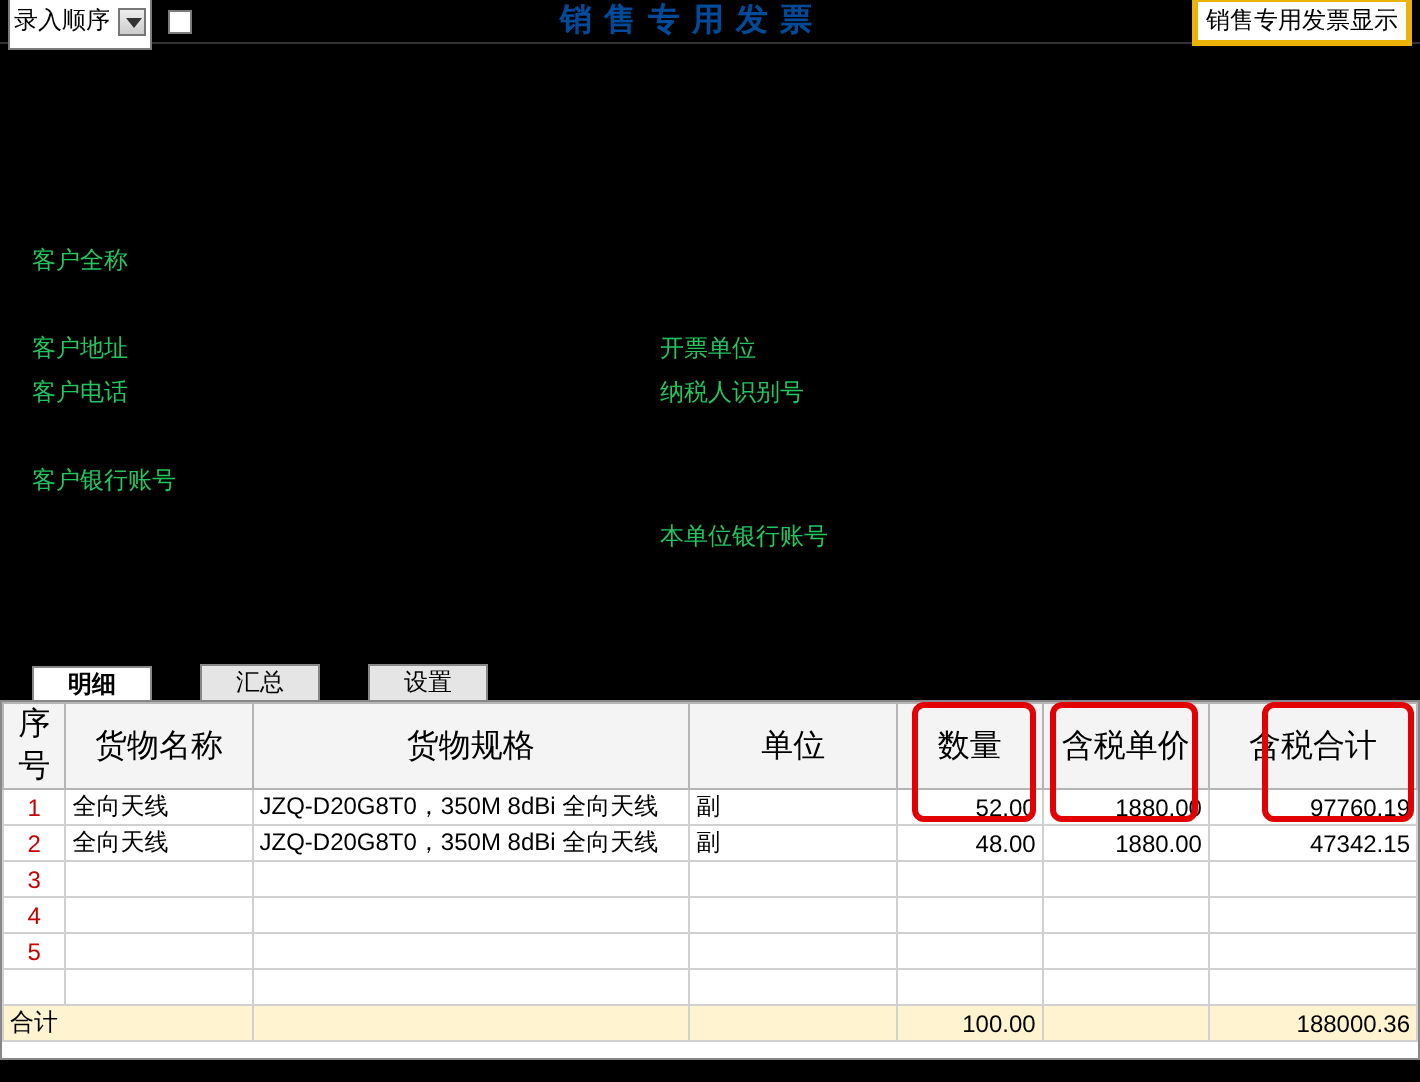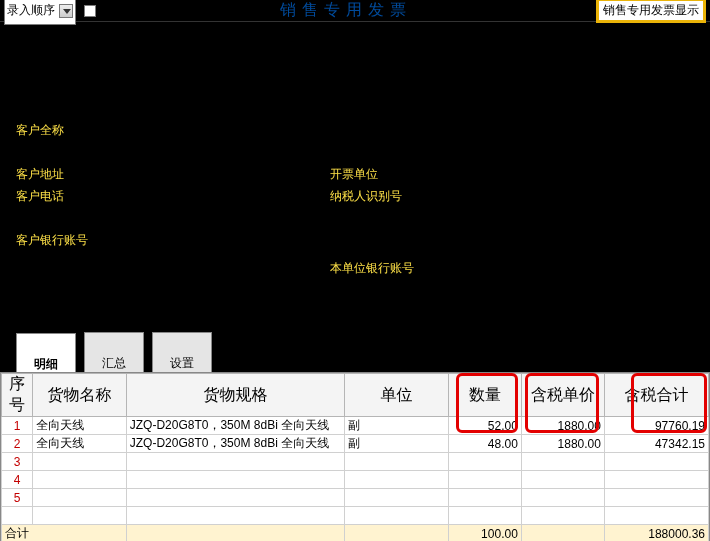--- a/index.html
+++ b/index.html
@@ -50,54 +50,54 @@
   width: 12px; height: 12px;
   background: #fff;
   border: 1px solid #7b7b7b;
   display: inline-block;
   margin-left: 8px;
 }
 .title-center {
   flex: 1;
   text-align: center;
   color: #004a9a;
-  font-weight: normal;
+  font-weight: bold;
   letter-spacing: 6px;
   font-size: 16px;
 }
 .right-label {
   background: #fff;
   padding: 1px 4px;
   border: 3px solid #eab308;
   color: #000;
 }
 .form-zone {
   height: 310px;
   position: relative;
   color: #004a9a;
   padding: 20px 16px 8px 16px;
 }
 .form-zone .lbl {
   position: absolute;
-  color: #fde047;
+  color: #22c55e;
   white-space: nowrap;
 }
 .tabs {
   display: flex;
   margin-left: 16px;
 }
 .tab {
   width: 60px;
-  height: 40px;
+  height: 18px;
   border: 1px solid #888;
   background: #e5e5e5;
   display: flex;
-  align-items: flex-end;
+  align-items: flex-start;
   justify-content: center;
-  margin-right: 8px;
+  margin-right: 24px;
   border-bottom: none;
 }
 .tab.active {
   background: #fff;
   font-weight: bold;
   position: relative;
   top: 1px;
 }
 .grid-wrap {
   background: #fff;

